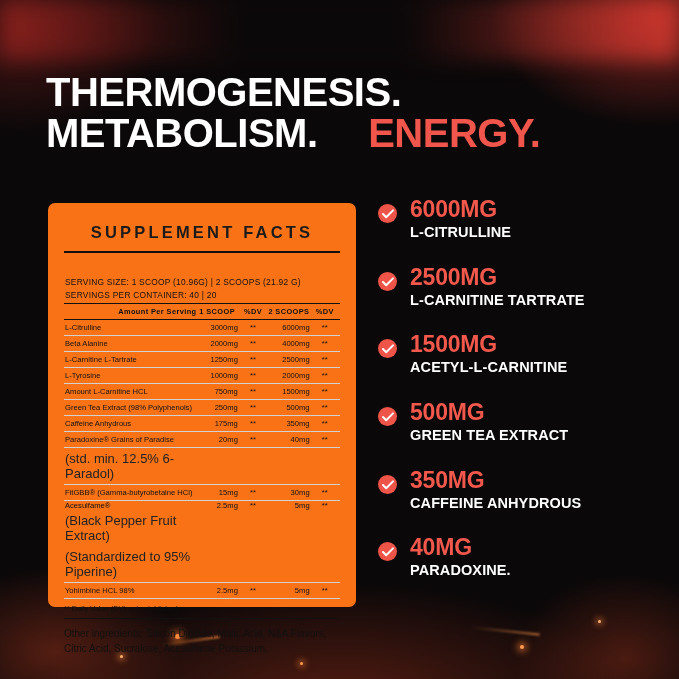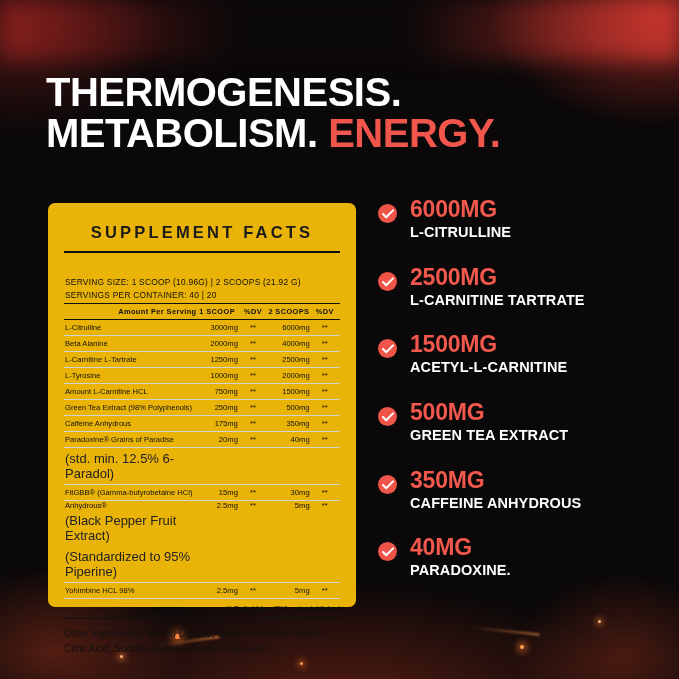--- a/index.html
+++ b/index.html
@@ -36,27 +36,27 @@
   
   .headline {
     position:absolute; left:46px; top:72px; width: 600px;
     color:#fff;
     font-weight:800;
     font-size:40px;
     letter-spacing:-0.5px;
     line-height:1.03;
     text-transform:uppercase;
   }
-  .headline .accent { color:#f0564b; }
+  .headline .accent { color:#f0564b;margin-left:40px; }
 
   
   .panel {
     position:absolute; left:48px; top:203px;
     width:308px; height:404px;
-    background:#eab308;
+    background:#f97316;
     border-radius:7px;
     padding:20px 16px 10px 16px;
     color:#111;
   }
   .sf-title {
     text-align:center;
     font-size:16.5px;
     letter-spacing:3.2px;
     font-weight:700;
     color:#1b1b1b;
@@ -86,21 +86,21 @@
   table.facts tbody td { border-bottom:0.7px solid #d2d2d2; }
   table.facts tbody tr.noline td { border-bottom:none; padding-top:0px; }
   table.facts td.name { text-align:left; width:48%; padding-left:1px; }
   table.facts td.v1 { text-align:right; width:15%; }
   table.facts td.d1 { text-align:center; width:11%; }
   table.facts td.v2 { text-align:right; width:15%; }
   table.facts td.d2 { text-align:center; width:11%; }
   td.sub { font-size:13px; padding-left:9px; color:#222; }
 
   .footnote {
-    font-size:7.4px; padding-top:5px; padding-bottom:5px; color:#111;text-align:right;
+    font-size:7.4px; padding-top:5px; padding-bottom:5px; color:#111;
   }
   .other {
     font-size:10px; line-height:1.5; color:#111; padding-top:7px;
   }
 
   
   .claims { position:absolute; left:378px; top:198px; width:290px; }
   .claim { display:flex; align-items:flex-start; margin-bottom:24.5px; }
   .check {
     width:19px; height:19px; border-radius:50%;
@@ -226,21 +226,21 @@
             <td class="d2"></td>
           </tr>
         <tr>
             <td class="name">FitGBB® (Gamma-butyrobetaine HCl)</td>
             <td class="v1">15mg</td>
             <td class="d1">**</td>
             <td class="v2">30mg</td>
             <td class="d2">**</td>
           </tr>
         <tr class="noline">
-            <td class="name">Anhydrous®</td>
+            <td class="name">Acesulfame®</td>
             <td class="v1">2.5mg</td>
             <td class="d1">**</td>
             <td class="v2">5mg</td>
             <td class="d2">**</td>
           </tr>
         <tr class="noline">
             <td class="name sub">(Black Pepper Fruit Extract)</td>
             <td class="v1"></td>
             <td class="d1"></td>
             <td class="v2"></td>

